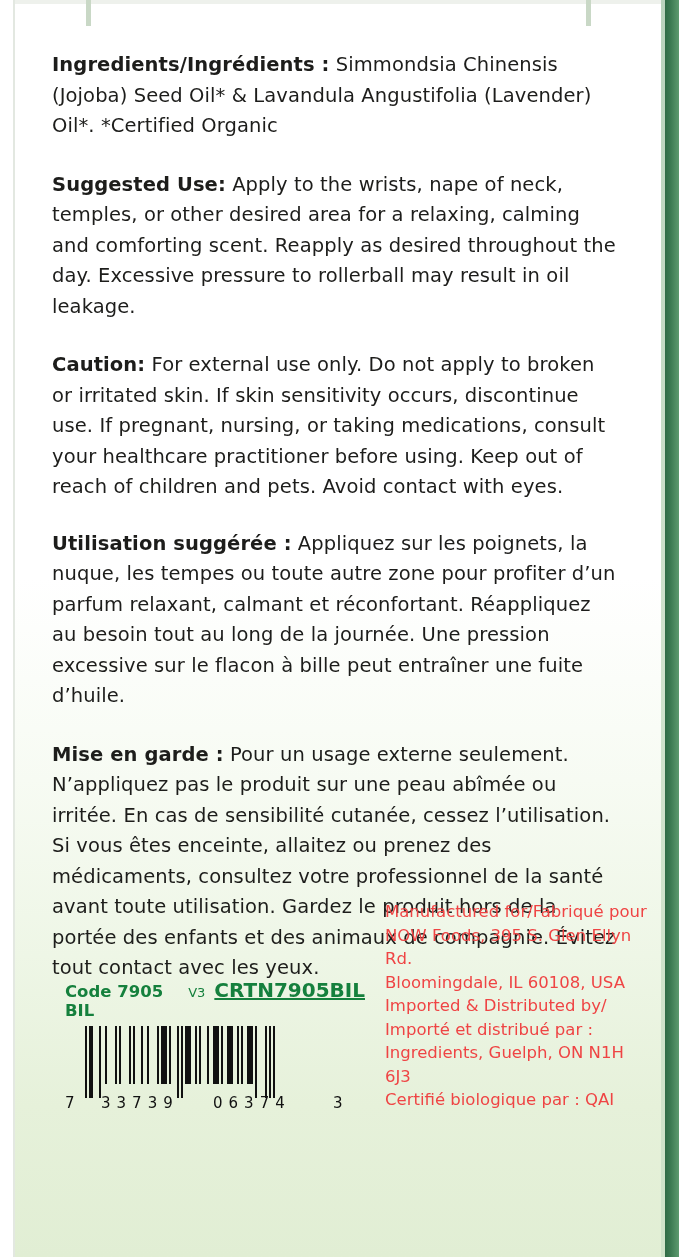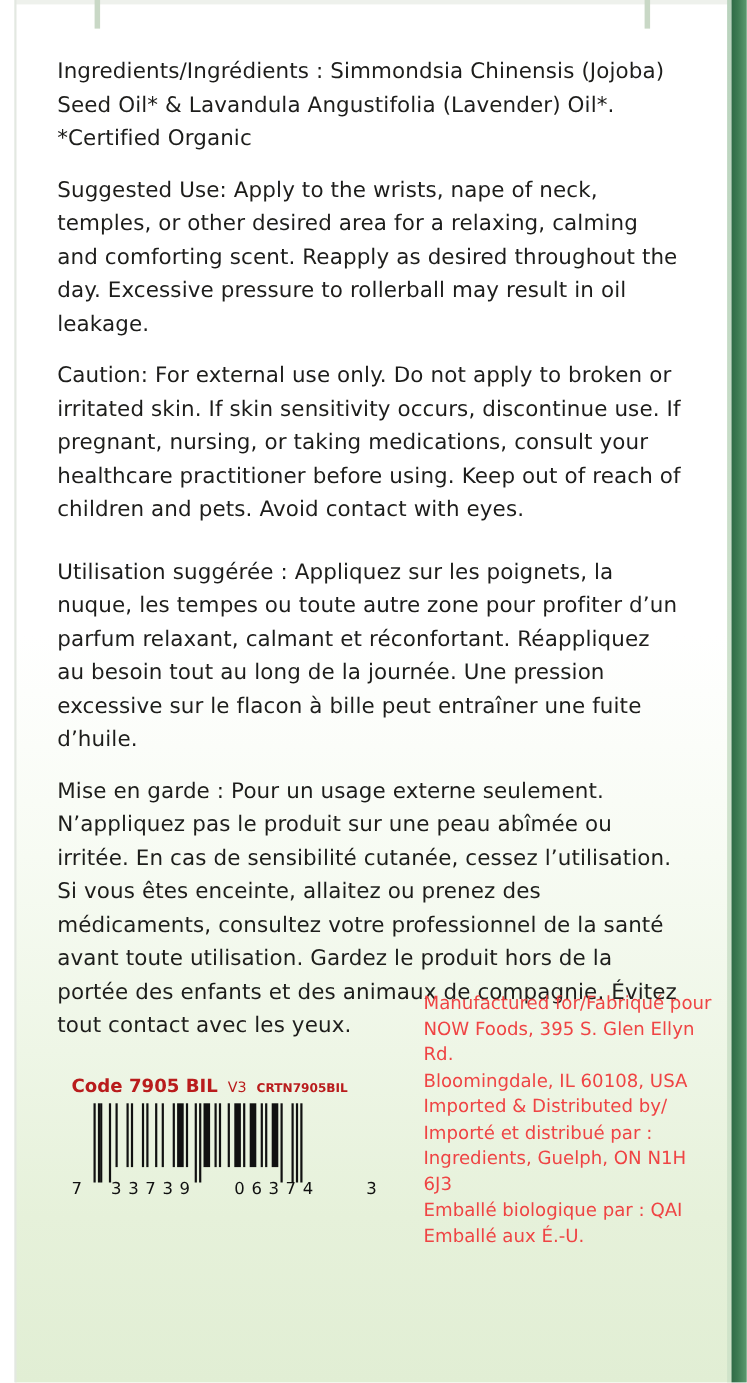--- a/index.html
+++ b/index.html
@@ -92,23 +92,23 @@
     width: 568px;
   }
 
   p.blk {
     margin: 0 0 0 0;
     font-size: 19.5px;
     line-height: 30.5px;
     color: #1d1d1b;
     letter-spacing: 0.1px;
   }
-  p.blk + p.blk { margin-top: 16px; }
+  p.blk + p.blk { margin-top: 28px; }
   .lead {
-    font-weight: normal;
+    font-weight: bold;
   }
   .gap-big { margin-top: 26px !important; }
 
   
   .bottom {
     position: absolute;
     left: 52px;
     top: 900px;
     width: 590px;
   }
@@ -128,30 +128,31 @@
     left: 13px;
     top: 78px;
     width: 300px;
   }
   .code-line {
     display: flex;
     align-items: baseline;
     gap: 9px;
     font-size: 16.5px;
     font-weight: bold;
-    color: #b91c1c;
+    color: #15803d;
     margin-bottom: 6px;
   }
   .code-line .v3 {
     font-size: 13px;
     font-weight: normal;
   }
   .code-line .crtn {
-    font-size: 11px;
+    font-size: 20px;
     font-weight: bold;
+    text-decoration: underline;
   }
   .barcode-wrap {
     position: relative;
     width: 295px;
     height: 86px;
   }
   .bars {
     position: absolute;
     left: 20px;
     top: 0;
@@ -221,22 +222,21 @@
 
   <div class="bottom">
 
     <div class="addr">
       <div>Manufactured for/Fabriqué pour</div>
       <div>NOW Foods, 395 S. Glen Ellyn Rd.</div>
       <div>Bloomingdale, IL 60108, USA</div>
       <div>Imported &amp; Distributed by/</div>
       <div>Importé et distribué par :</div>
       <div>Ingredients, Guelph, ON N1H 6J3</div>
-      <div>Emballé biologique par : QAI</div>
-      <div>Emballé aux É.-U.</div>
+      <div>Certifié biologique par : QAI</div>
     </div>
 
     <div class="barcode-block">
       <div class="code-line">
         <span>Code 7905 BIL</span>
         <span class="v3">V3</span>
         <span class="crtn">CRTN7905BIL</span>
       </div>
       <div class="barcode-wrap">
         <div class="bars" id="bars">

